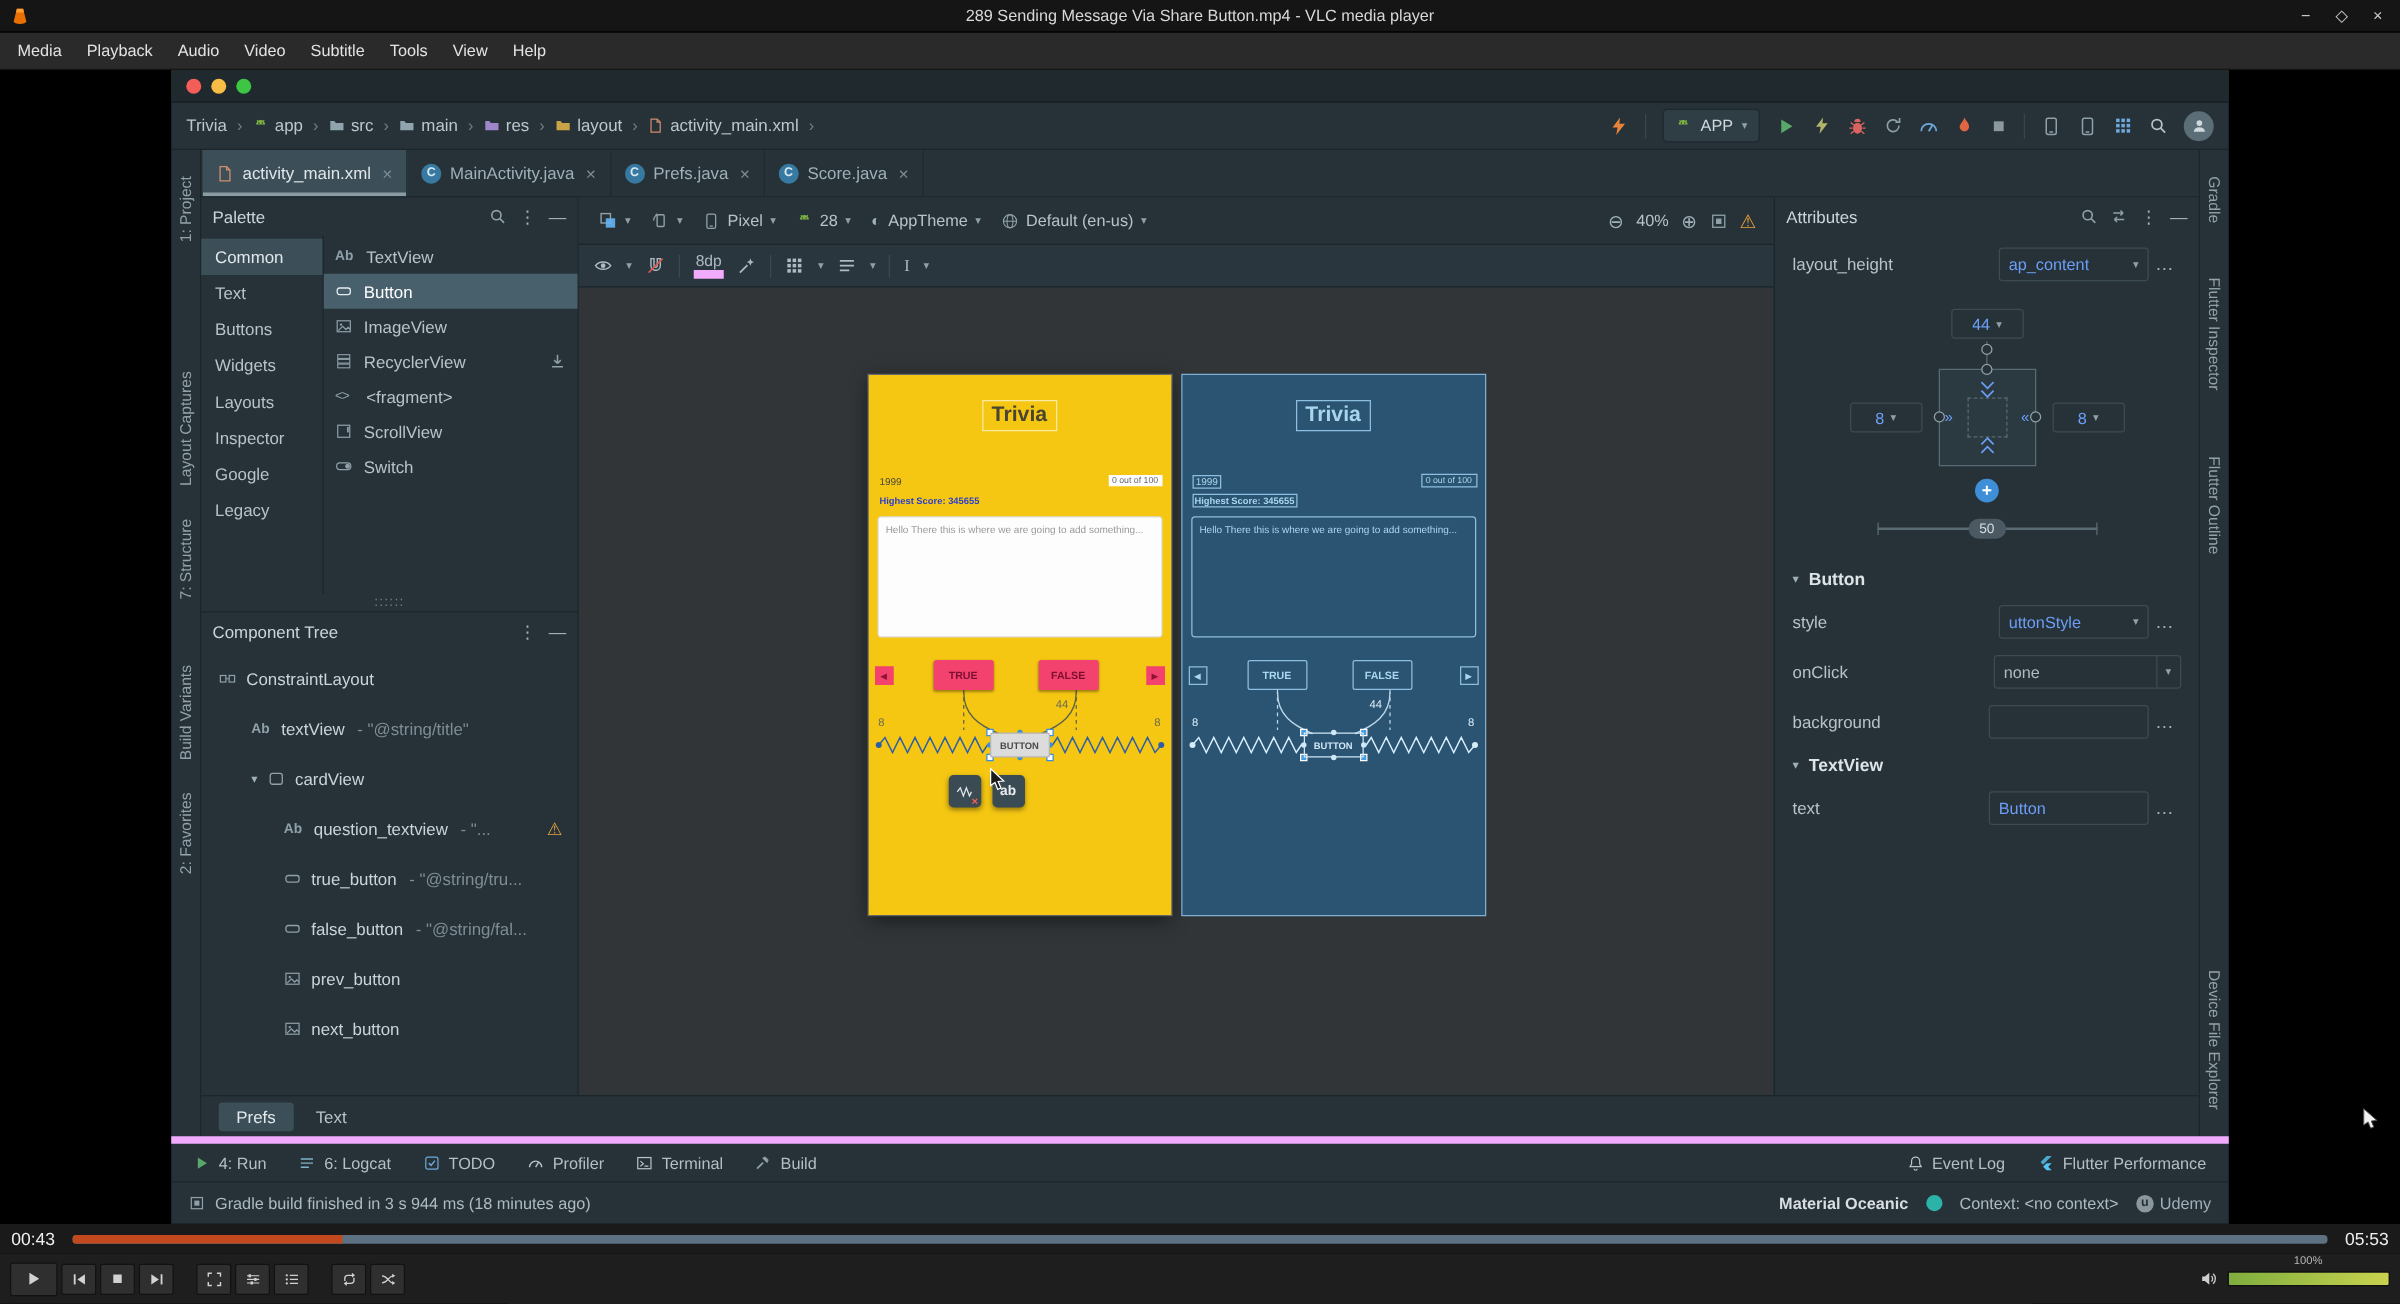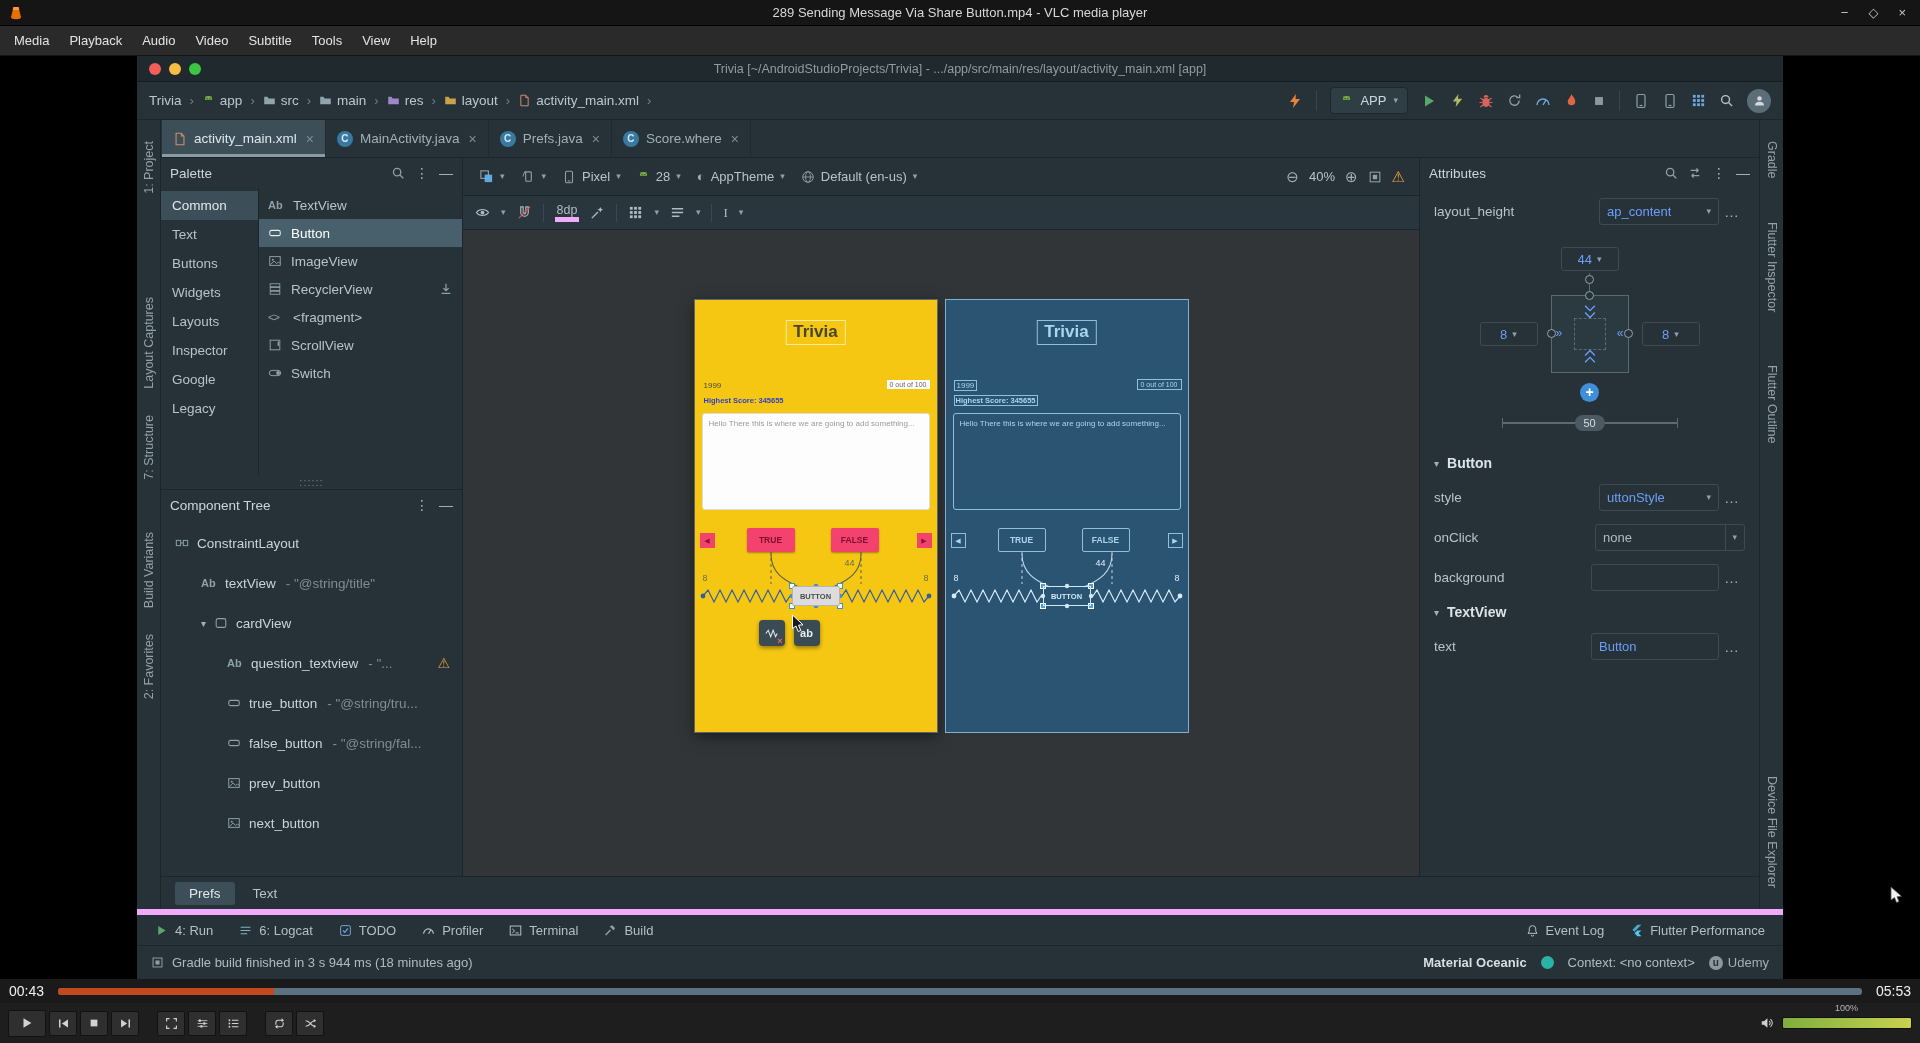--- a/index.html
+++ b/index.html
@@ -84,21 +84,21 @@
 
 .design-area{flex:1;min-width:0;display:flex;flex-direction:column;background:#313537}
 .cfgbar{height:38px;flex:none;background:#263238;border-bottom:1px solid #1b262b;display:flex;align-items:center;padding:0 8px;font-size:13px;color:#b7c2c9}
 .cfg{display:flex;align-items:center;gap:6px;padding:0 8px;height:27px}
 .cfg-right{margin-left:auto;display:flex;align-items:center;gap:10px;padding-right:6px}
 .zbtn{font-size:15px;color:#9fb0b8;display:flex;align-items:center}
 .warnic{color:#e8a33d;font-size:15px}
 .halfc{font-size:13px;color:#9fb0b8}
 .toolsbar{height:34px;flex:none;background:#2a363d;border-bottom:1px solid #1b262b;display:flex;align-items:center;gap:11px;padding:0 12px;color:#aebbc2}
 .tdiv{width:1px;height:18px;background:#3a4a52}
-.mdp{font-size:12.5px;border-bottom:5px solid #f0abfc;padding:0 2px}
+.mdp{font-size:12.5px;border-bottom:7px solid #f0abfc;padding:0 2px}
 .tbase{font-size:13px;font-family:"Liberation Serif",serif}
 .canvas{flex:1;min-height:0;display:flex;justify-content:center;align-items:flex-start;gap:9px;padding-top:70px}
 
 .ph{width:242px;height:432px;position:relative;flex:none}
 .ph.des{background:#f5c713;box-shadow:0 0 0 1px rgba(255,255,255,.28),0 4px 14px rgba(0,0,0,.5)}
 .ph.bp{background:#2b5372;box-shadow:0 0 0 1px #7fb0d4}
 .p-title{position:absolute;top:20px;left:50%;transform:translateX(-50%);font-size:17px;font-weight:bold;padding:0 7px;border:1px solid;line-height:1.35}
 .des .p-title{color:#4a4433;border-color:rgba(255,255,255,.6)}
 .bp .p-title{color:#a9d6ef;border-color:#8fbfe0}
 .p-year{position:absolute;top:81px;left:9px;font-size:8px}
@@ -428,21 +428,20 @@
   <div class="vlc-video">
 
     <div class="studio">
 
       <div class="as-title">
         <span class="lights">
           <span class="light r"></span>
           <span class="light y"></span>
           <span class="light g"></span>
         </span>
-        <span class="t">Trivia [~/AndroidStudioProjects/Trivia] - .../app/src/main/res/layout/activity_main.xml [app]</span>
       </div>
 
       <div class="as-toolbar">
         <span class="crumb">
             <span>Trivia</span>
           </span>
         <span class="sep">›</span>
         <span class="crumb">
             <svg class="gi s13" style="color:#7cb342">
               <use href="#i-droid"></use>
@@ -565,21 +564,21 @@
               <span>MainActivity.java</span>
               <span class="x">×</span>
             </span>
             <span class="tab">
               <span class="jc">C</span>
               <span>Prefs.java</span>
               <span class="x">×</span>
             </span>
             <span class="tab">
               <span class="jc">C</span>
-              <span>Score.where</span>
+              <span>Score.java</span>
               <span class="x">×</span>
             </span>
           </div>
 
           <div class="work">
 
             <div class="leftpanels">
               <div class="palette">
                 <div class="panel-h">
                   <span>Palette</span>

